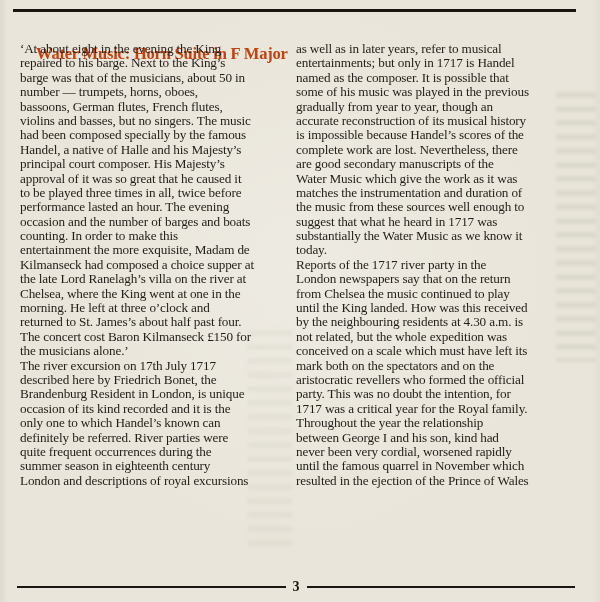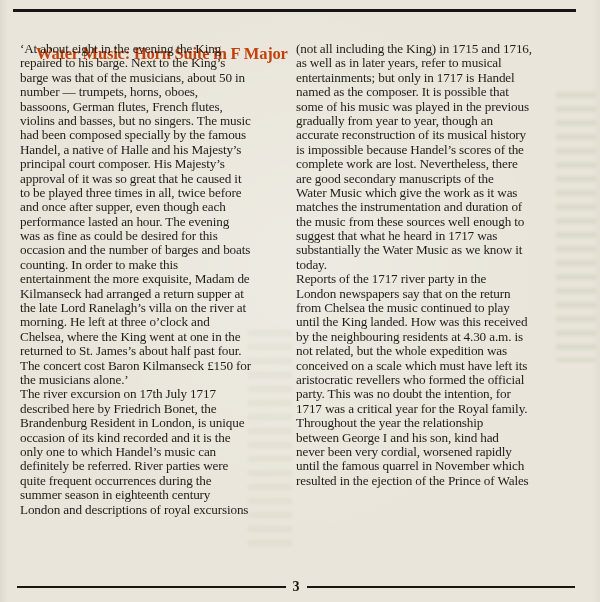--- a/index.html
+++ b/index.html
@@ -118,45 +118,42 @@
         <div class="line">repaired to his barge. Next to the King’s</div>
         <div class="line">barge was that of the musicians, about 50 in</div>
         <div class="line">number — trumpets, horns, oboes,</div>
         <div class="line">bassoons, German flutes, French flutes,</div>
         <div class="line">violins and basses, but no singers. The music</div>
         <div class="line">had been composed specially by the famous</div>
         <div class="line">Handel, a native of Halle and his Majesty’s</div>
         <div class="line">principal court composer. His Majesty’s</div>
         <div class="line">approval of it was so great that he caused it</div>
         <div class="line">to be played three times in all, twice before</div>
-        <div class="line">and once after supper, even though each</div>
         <div class="line">performance lasted an hour. The evening</div>
-        <div class="line">was as fine as could be desired for this</div>
         <div class="line">occasion and the number of barges and boats</div>
         <div class="line">counting. In order to make this</div>
         <div class="line">entertainment the more exquisite, Madam de</div>
-        <div class="line">Kilmanseck had arranged a return supper at</div>
+        <div class="line">Kilmanseck had composed a choice supper at</div>
         <div class="line">the late Lord Ranelagh’s villa on the river at</div>
+        <div class="line">Chelsea, where the King went at one in the</div>
         <div class="line">morning. He left at three o’clock and</div>
-        <div class="line">Chelsea, where the King went at one in the</div>
         <div class="line">returned to St. James’s about half past four.</div>
         <div class="line">The concert cost Baron Kilmanseck £150 for</div>
         <div class="line">the musicians alone.’</div>
         <div class="line">The river excursion on 17th July 1717</div>
         <div class="line">described here by Friedrich Bonet, the</div>
         <div class="line">Brandenburg Resident in London, is unique</div>
         <div class="line">occasion of its kind recorded and it is the</div>
-        <div class="line">only one to which Handel’s music can</div>
+        <div class="line">only one to which Handel’s known can</div>
         <div class="line">definitely be referred. River parties were</div>
         <div class="line">quite frequent occurrences during the</div>
         <div class="line">summer season in eighteenth century</div>
         <div class="line">London and descriptions of royal excursions</div>
       </div>
     <div class="col right">
-        <div class="line">(not all including the King) in 1715 and 1716,</div>
         <div class="line">as well as in later years, refer to musical</div>
         <div class="line">entertainments; but only in 1717 is Handel</div>
         <div class="line">named as the composer. It is possible that</div>
         <div class="line">some of his music was played in the previous</div>
         <div class="line">gradually from year to year, though an</div>
         <div class="line">accurate reconstruction of its musical history</div>
         <div class="line">is impossible because Handel’s scores of the</div>
         <div class="line">complete work are lost. Nevertheless, there</div>
         <div class="line">are good secondary manuscripts of the</div>
         <div class="line">Water Music which give the work as it was</div>
@@ -165,20 +162,21 @@
         <div class="line">suggest that what he heard in 1717 was</div>
         <div class="line">substantially the Water Music as we know it</div>
         <div class="line">today.</div>
         <div class="line">Reports of the 1717 river party in the</div>
         <div class="line">London newspapers say that on the return</div>
         <div class="line">from Chelsea the music continued to play</div>
         <div class="line">until the King landed. How was this received</div>
         <div class="line">by the neighbouring residents at 4.30 a.m. is</div>
         <div class="line">not related, but the whole expedition was</div>
         <div class="line">conceived on a scale which must have left its</div>
+        <div class="line">mark both on the spectators and on the</div>
         <div class="line">aristocratic revellers who formed the official</div>
         <div class="line">party. This was no doubt the intention, for</div>
         <div class="line">1717 was a critical year for the Royal family.</div>
         <div class="line">Throughout the year the relationship</div>
         <div class="line">between George I and his son, kind had</div>
         <div class="line">never been very cordial, worsened rapidly</div>
         <div class="line">until the famous quarrel in November which</div>
         <div class="line">resulted in the ejection of the Prince of Wales</div>
       </div>
   </div>

